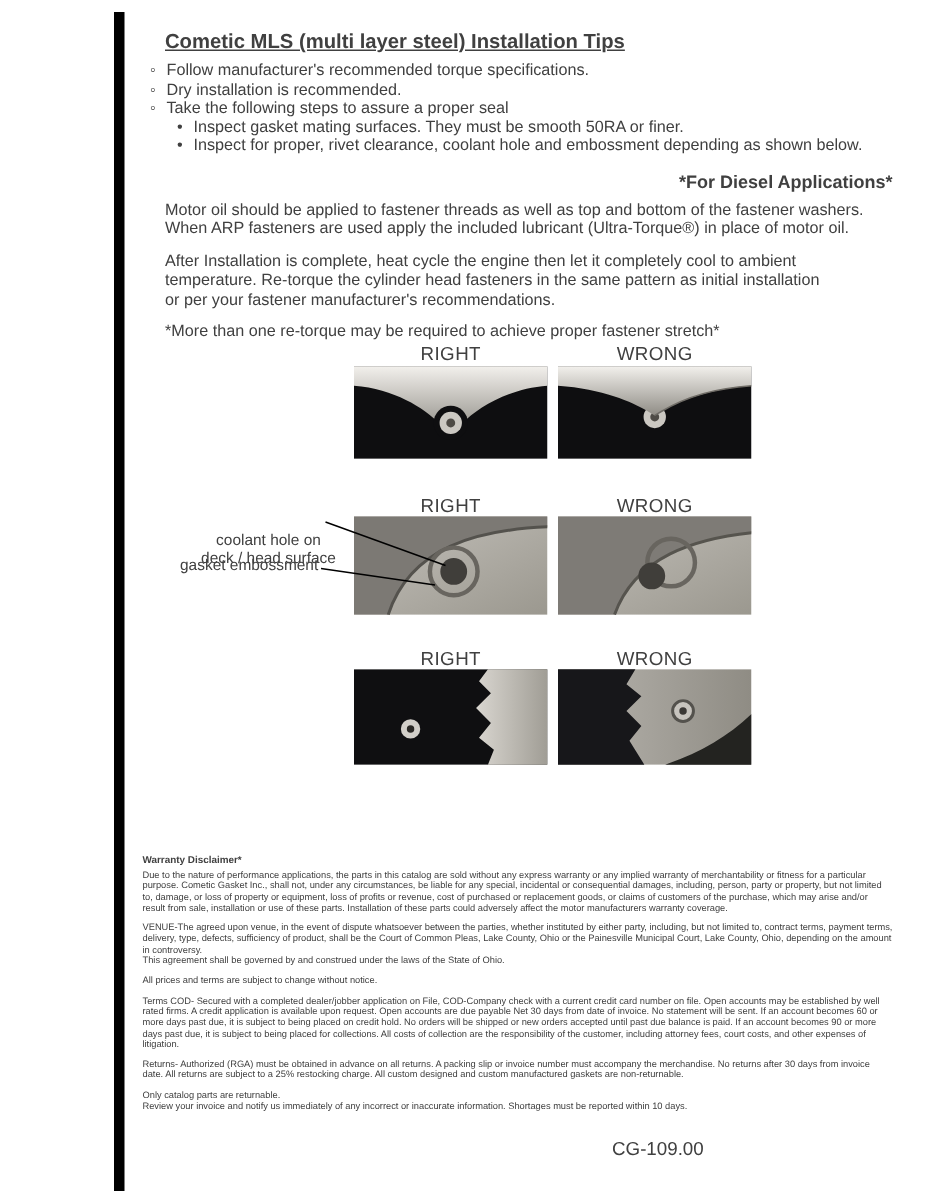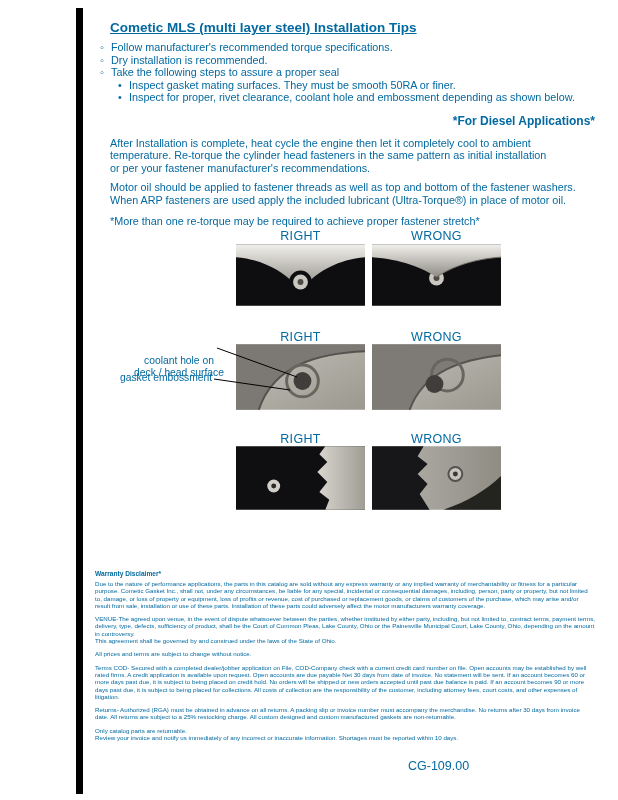--- a/index.html
+++ b/index.html
@@ -2,21 +2,21 @@
 <html><head>
 <meta charset="utf-8">
 <style>
   html, body { margin: 0; padding: 0; }
   body { background: #ffffff; }
   .page {
     position: relative;
     width: 618px;
     height: 800px;
     background: #ffffff;
-    color: #0369a1;
+    color: #404040;
     font-family: "Liberation Sans", sans-serif;
     overflow: hidden;
   }
   .left-rule {
     position: absolute;
     left: 76px; top: 8px;
     width: 7px; height: 786px;
     background: #000;
   }
   .content { padding: 20px 23px 0 95px; }
@@ -134,25 +134,25 @@
         <span class="bullet">•</span>
         <span>Inspect gasket mating surfaces.  They must be smooth 50RA or finer.</span>
       </li>
       <li>
         <span class="bullet">•</span>
         <span>Inspect for proper, rivet clearance, coolant hole and embossment depending as shown below.</span>
       </li>
     </ul>
 
     <h2 class="diesel-heading">*For Diesel Applications*</h2>
+    <p class="para">Motor oil should be applied to fastener threads as well as top and bottom of the fastener washers.
+When ARP fasteners are used apply the included lubricant (Ultra-Torque®) in place of motor oil.</p>
     <p class="para gap">After Installation is complete, heat cycle the engine then let it completely cool to ambient
 temperature. Re-torque the cylinder head fasteners in the same pattern as initial installation
 or per your fastener manufacturer's recommendations.</p>
-    <p class="para">Motor oil should be applied to fastener threads as well as top and bottom of the fastener washers.
-When ARP fasteners are used apply the included lubricant (Ultra-Torque®) in place of motor oil.</p>
     <p class="para note">*More than one re-torque may be required to achieve proper fastener stretch*</p>
   </div>
 
   <div class="figures">
 
     <div class="fig-label" style="left:141px; top:0;">RIGHT</div>
     <div class="fig-label" style="left:277px; top:0;">WRONG</div>
     <div class="fig-img" style="left:141px; top:15px;">
       <svg viewBox="0 0 130 62" width="129" height="62">
         <defs>

